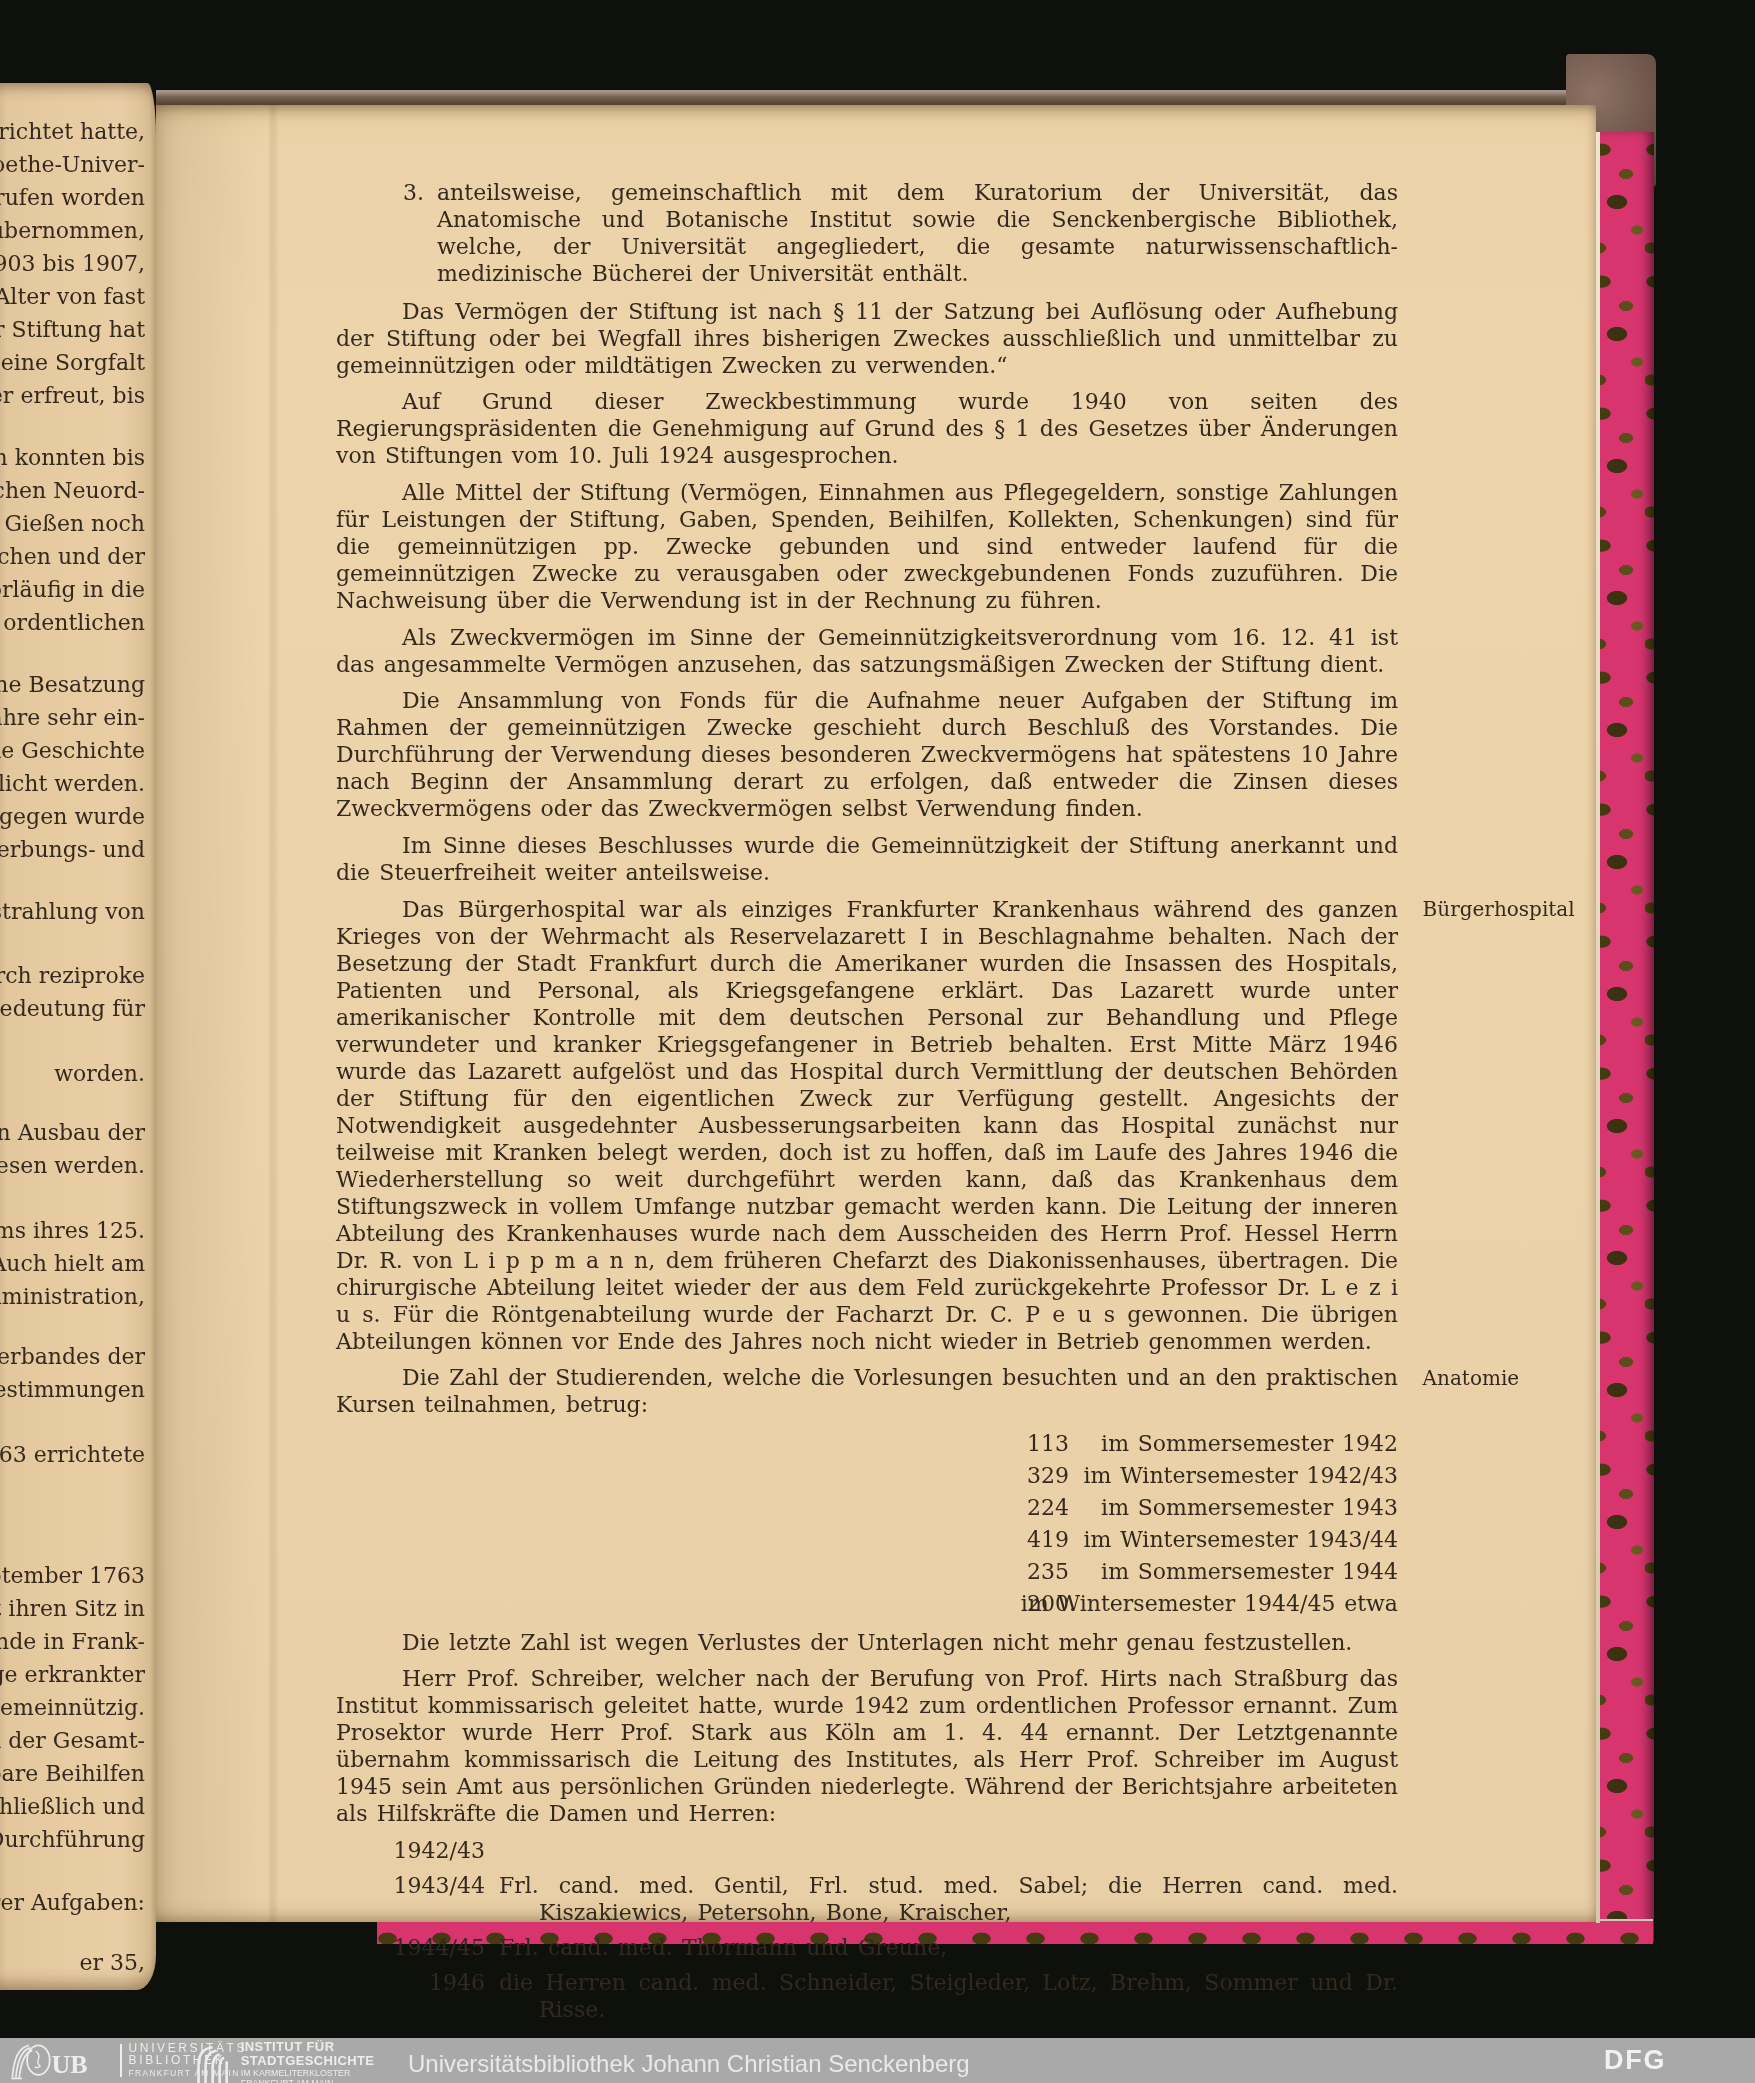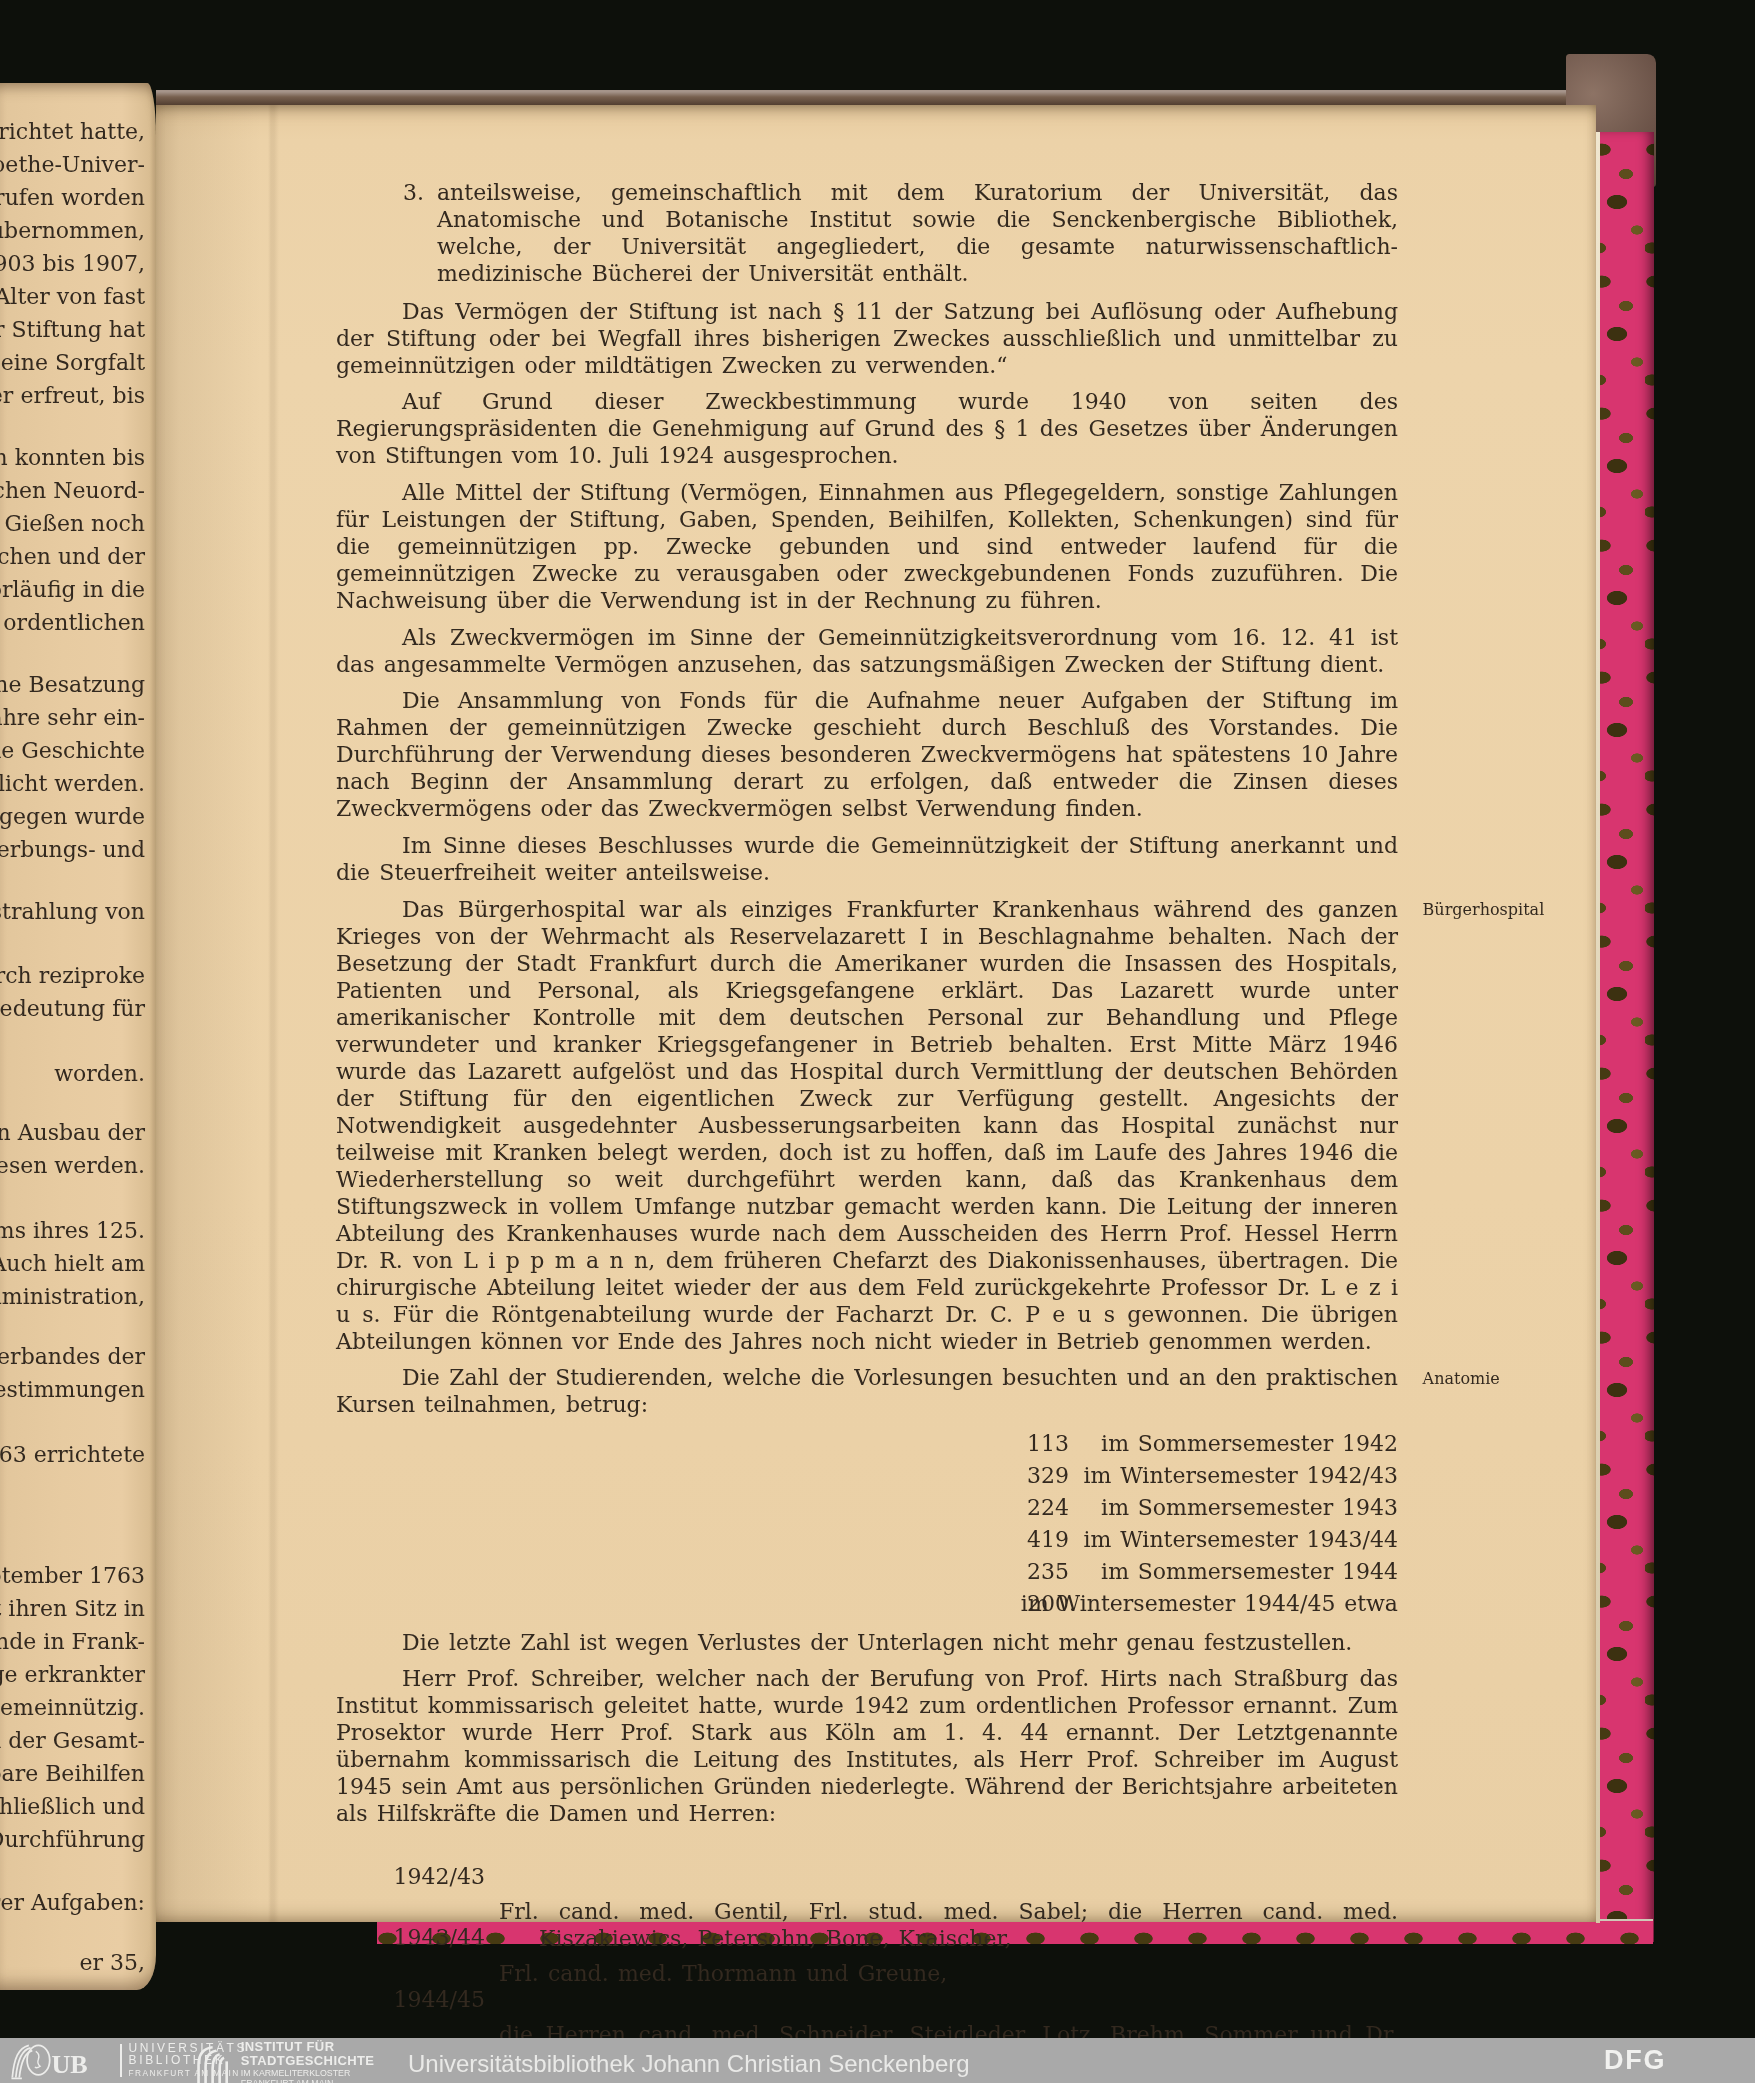--- a/index.html
+++ b/index.html
@@ -60,28 +60,28 @@
     position:absolute;left:180px;top:74px;width:1062px;
     font-size:22px;line-height:27px;color:var(--ink,#33291f);
     text-align:justify;word-spacing:2.2px;
   }
   .para{margin:0 0 9.7px;text-indent:66px;}
   .rel{position:relative;}
   .item3{position:relative;text-indent:0;padding-left:101px;margin-bottom:10.5px;}
   .item3-num{position:absolute;left:67px;top:0;}
   .mnote{
     position:absolute;left:calc(100% + 24.6px);top:2.6px;
-    font-size:16px;line-height:23px;text-indent:0;white-space:nowrap;word-spacing:0;
+    font-size:20px;line-height:23px;text-indent:0;white-space:nowrap;word-spacing:0;
   }
   .sem-table{margin:8px 0 8.8px 320px;line-height:32px;text-align:right;word-spacing:1.8px;}
   .sem-row{position:relative;}
   .sem-value{position:absolute;left:371px;top:0;}
   .assist-list{margin-left:57px;}
   .assist-row{display:flex;margin-bottom:8px;text-align:justify;}
-  .assist-year{flex:0 0 92px;text-align:right;margin-top:26px;}
+  .assist-year{flex:0 0 92px;text-align:right;}
   .assist-text{margin-left:14px;padding-left:40px;text-indent:-40px;width:899px;}
   
   .footer{
     position:absolute;left:0;top:2038px;width:1756px;height:46px;
     background:var(--footer-bg,#a9a9a9);
     font-family:"Liberation Sans",sans-serif;color:#ededeb;
   }
   .ub{position:absolute;left:8.8px;top:2.6px;display:flex;align-items:center;gap:7px;justify-content:flex-end;}
   .vr{width:1.8px;height:33px;background:#ededeb;}
   .ub-text{font-size:12px;letter-spacing:2.6px;line-height:12.7px;font-weight:500;}

